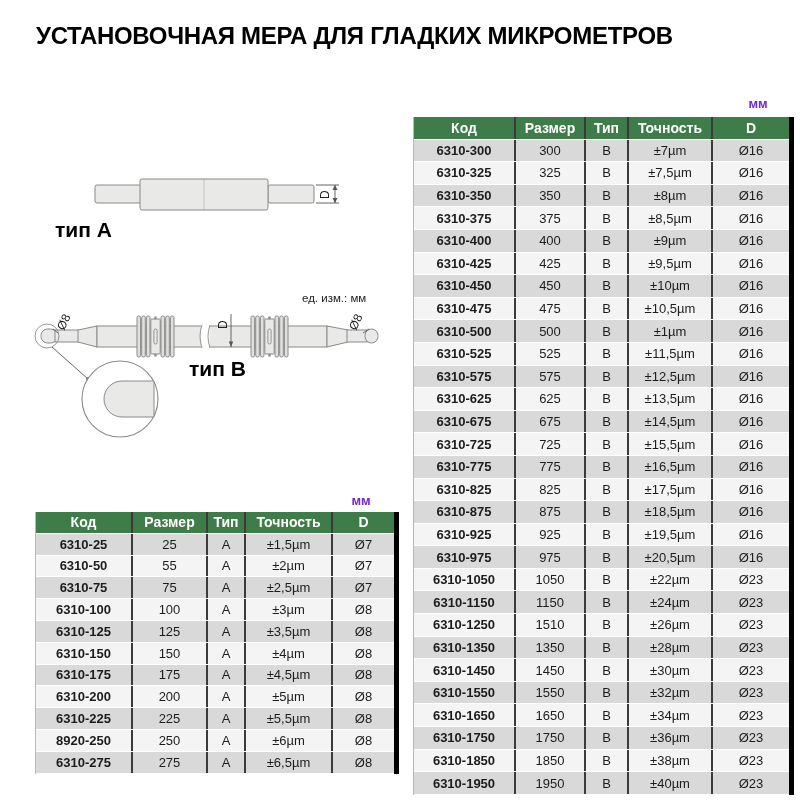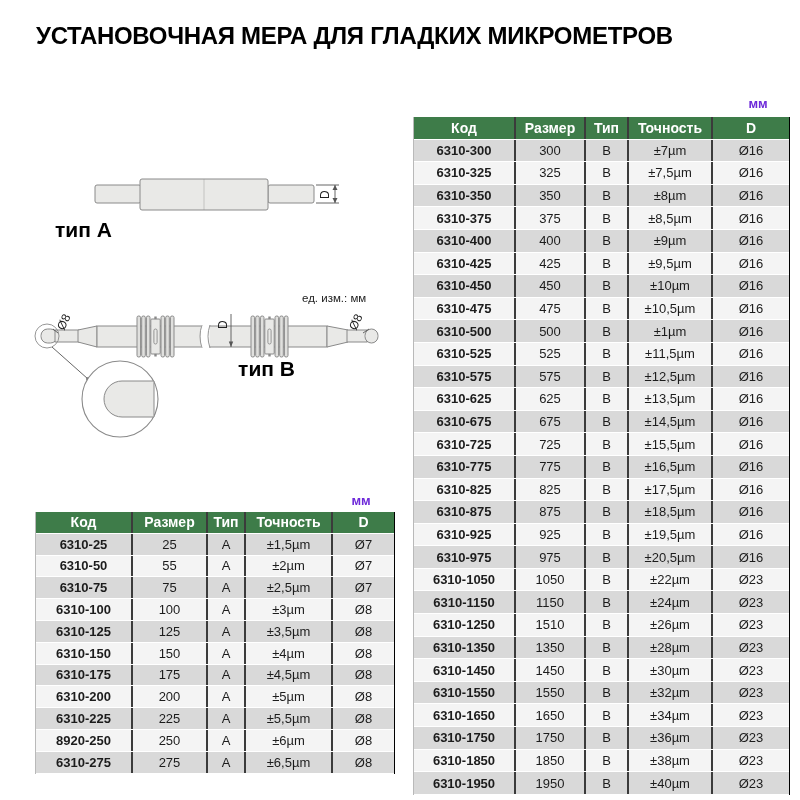--- a/index.html
+++ b/index.html
@@ -9,21 +9,21 @@
   .title{position:absolute;left:28px;top:22px;font-size:24px;font-weight:bold;
          letter-spacing:-0.3px;color:#000;white-space:nowrap;margin-left:8px;}
 
   
   .unit-label{position:absolute;font-size:13px;font-weight:bold;color:#6d28d9;
               width:60px;text-align:center;}
   #unit-a{left:331px;top:493px;}
   #unit-b{left:728px;top:96px;}
 
   
-  .dtable{position:absolute;border-left:1px solid #b9b9b9;border-right:1px solid #000000;}
+  .dtable{position:absolute;border-left:1px solid #b9b9b9;border-right:5px solid #000000;}
   #table-a{left:35px;top:512px;width:358px;}
   #table-b{left:413px;top:117px;width:375px;}
   .tr{display:flex;border-bottom:1px solid #ffffff;}
   .th,.td{display:flex;align-items:center;justify-content:center;
           box-sizing:border-box;border-right:2px solid var(--grid-line,#3b3b3b);
           font-size:13px;line-height:1;}
   .th:last-child,.td:last-child{border-right:none;}
   .th{background:var(--header-bg,#3e7c49);color:#fff;font-weight:bold;font-size:14px;}
   .odd  .td{background:var(--row-odd,#d9d9d9);}
   .even .td{background:var(--row-even,#f4f4f4);}
@@ -33,21 +33,21 @@
   #table-a .c0{width:97px;}  #table-a .c1{width:75px;} #table-a .c2{width:38px;}
   #table-a .c3{width:87px;}  #table-a .c4{width:61px;}
   #table-b .c0{width:102px;} #table-b .c1{width:70px;} #table-b .c2{width:43px;}
   #table-b .c3{width:84px;}  #table-b .c4{width:76px;}
 
   
   #draw-a{position:absolute;left:55px;top:148px;}
   #label-a{position:absolute;left:55px;top:218px;width:290px;text-align:left;
            font-size:21px;font-weight:bold;color:#000;}
   #draw-b{position:absolute;left:25px;top:290px;}
-  #label-b{position:absolute;left:140px;top:357px;width:155px;text-align:right;
+  #label-b{position:absolute;left:140px;top:357px;width:155px;text-align:center;
            font-size:21px;font-weight:bold;color:#000;}
   #units-note{position:absolute;left:302px;top:292px;font-size:11.5px;color:#222;}
 
   .metal{fill:#e9e9e7;stroke:#8a8a8a;stroke-width:1;}
   .metal2{fill:#e0e0de;stroke:#8a8a8a;stroke-width:1;}
   .dim{stroke:#555;stroke-width:0.9;fill:none;}
   .dimfill{fill:#555;stroke:none;}
   .dimtext{font-size:12px;fill:#222;font-family:"Liberation Sans","DejaVu Sans",sans-serif;}
   .thin{stroke:#8a8a8a;stroke-width:0.9;fill:none;}
 </style>

